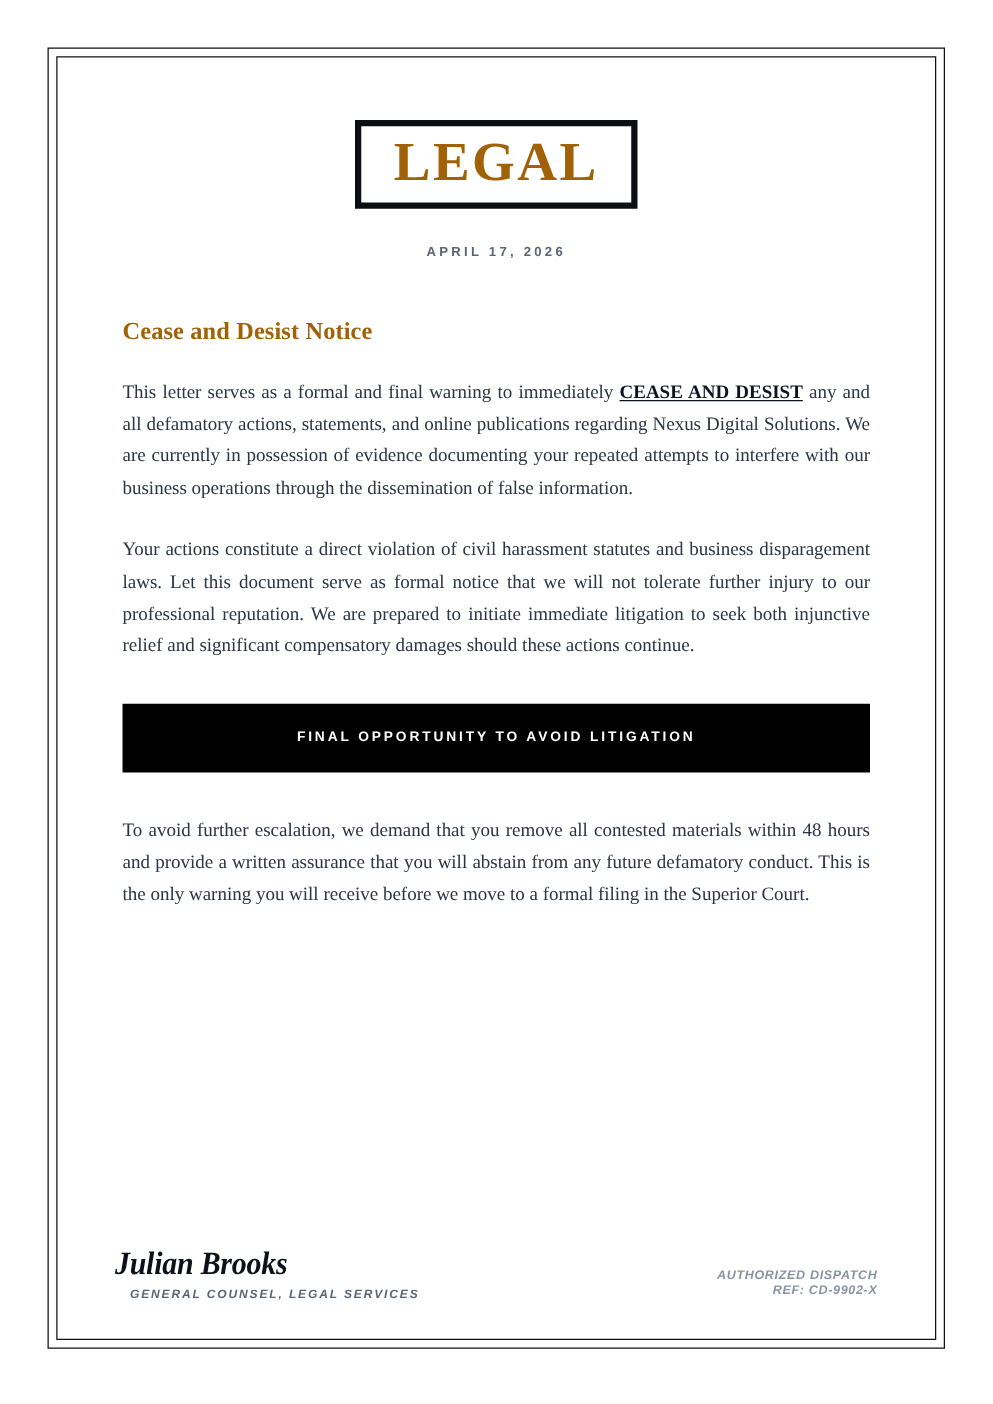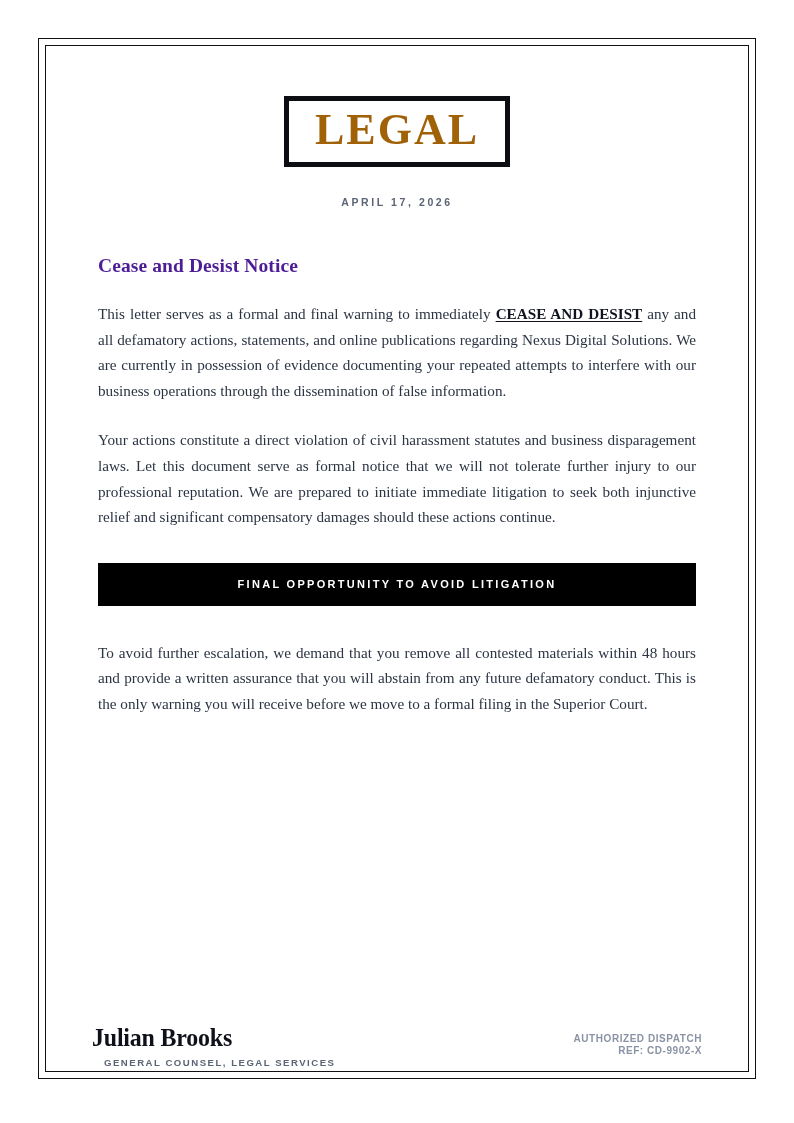--- a/index.html
+++ b/index.html
@@ -84,21 +84,21 @@
   .body-block {
     margin-top: 47px;
     padding: 0 6px;
   }
 
   .notice-title {
     font-family: "Liberation Serif", serif;
     font-weight: 700;
     font-size: 19.5px;
     letter-spacing: 0.1px;
-    color: #4c1d95;
+    color: #a16207;
     margin-bottom: 24px;
   }
 
   .para {
     font-family: "Liberation Serif", serif;
     font-size: 15.2px;
     line-height: 25.6px;
     color: #2b3443;
     text-align: justify;
     text-justify: inter-word;
@@ -111,45 +111,46 @@
     font-weight: 700;
     color: #101420;
     text-decoration: underline;
     text-underline-offset: 2px;
   }
 
   
   .callout {
     margin: 33px 6px 34px 6px;
     background: #000000;
-    height: 43px;
+    height: 55px;
     display: flex;
     align-items: center;
     justify-content: center;
   }
 
   .callout-text {
     font-family: "Liberation Sans", sans-serif;
     font-weight: 700;
     font-size: 11px;
     letter-spacing: 2.3px;
     color: #ffffff;
     text-transform: uppercase;
     white-space: nowrap;
   }
 
   
   .footer {
     position: absolute;
     left: 46px;
     right: 46px;
-    bottom: 3px;
+    bottom: 30px;
     display: flex;
-    align-items: center;
+    align-items: flex-end;
     justify-content: space-between;
+    font-style: italic;
   }
 
   .sign-name {
     font-family: "Liberation Serif", serif;
     font-weight: 700;
     font-size: 26px;
     line-height: 1.05;
     letter-spacing: -0.2px;
     color: #0e1119;
     transform: scaleX(0.92);

